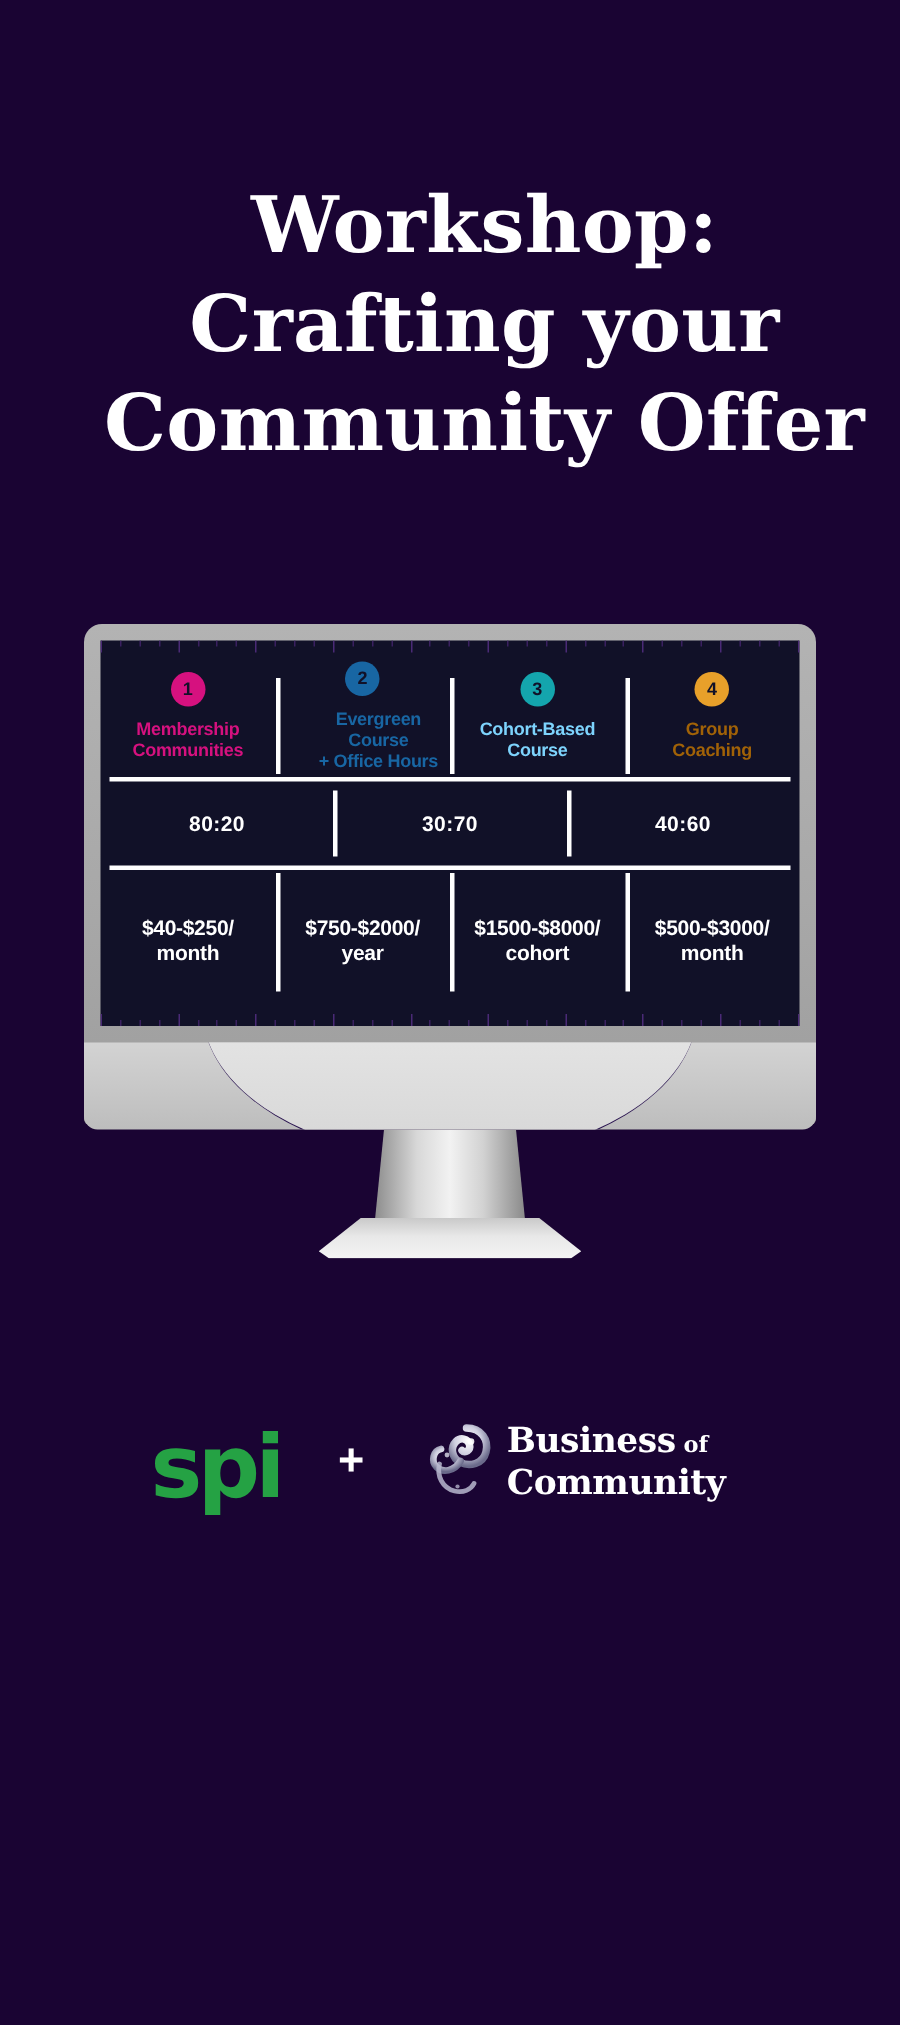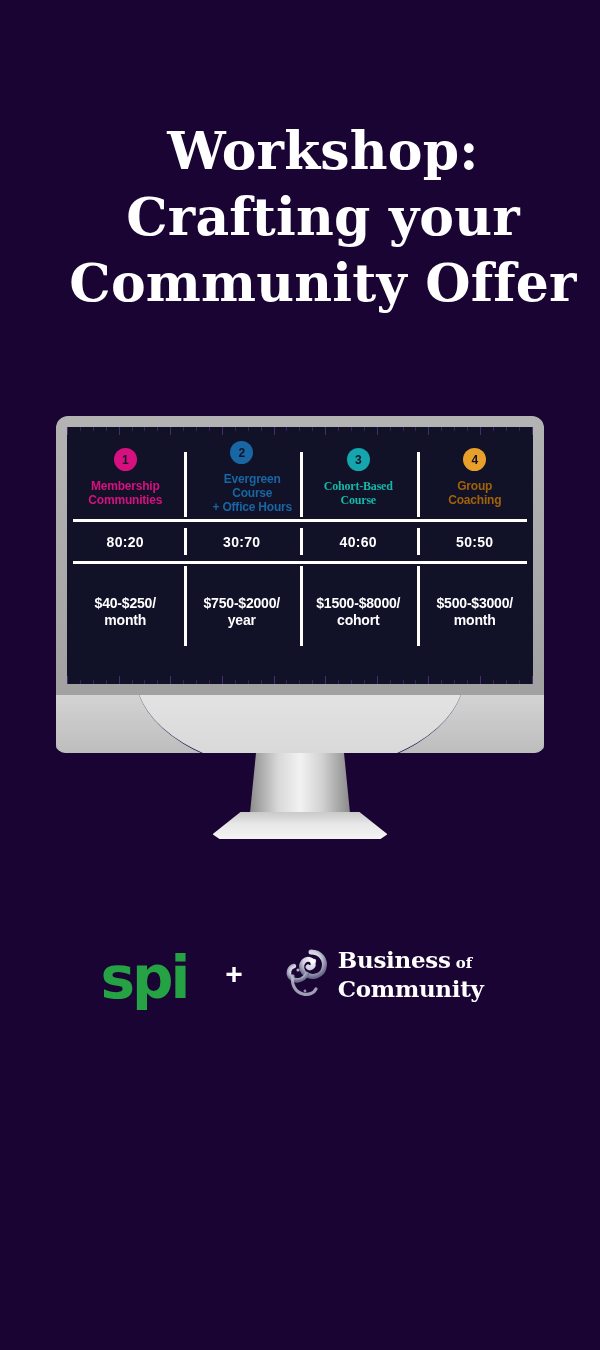--- a/index.html
+++ b/index.html
@@ -64,21 +64,21 @@
   
   .table{
     position:absolute;
     left:0; top:9px;
     width:466px; height:239px;
     display:flex;
     flex-direction:column;
   }
   .row{ display:flex; width:100%; position:relative; }
   .row-head{ height:83px; }
-  .row-ratio{ height:39px; }
+  .row-ratio{ height:56px; }
   .row-price{ height:96px; }
 
   .cell{
     flex:1 1 0;
     display:flex;
     flex-direction:column;
     align-items:center;
     justify-content:center;
     text-align:center;
     position:relative;
@@ -312,21 +312,21 @@
           </div>
           <div class="cell">
             <div class="badge" style="background: rgb(24, 102, 163);">2</div>
             <div class="head-label" style="color: rgb(24, 102, 163); margin-left: 21px;">
               <div>Evergreen Course</div>
               <div>+ Office Hours</div>
             </div>
           </div>
           <div class="cell">
             <div class="badge" style="background: rgb(20, 165, 173);">3</div>
-            <div class="head-label" style="color: #14b8a6; font-family: Liberation Serif, serif;">
+            <div class="head-label" style="color: #7dd3fc;">
               <div>Cohort-Based</div>
               <div>Course</div>
             </div>
           </div>
           <div class="cell">
             <div class="badge" style="background: rgb(232, 160, 42);">4</div>
             <div class="head-label" style="color: #a16207;">
               <div>Group</div>
               <div>Coaching</div>
             </div>
@@ -337,23 +337,20 @@
 
         <div class="row row-ratio">
           <div class="cell">
             <div class="ratio">80:20</div>
           </div>
           <div class="cell">
             <div class="ratio">30:70</div>
           </div>
           <div class="cell">
             <div class="ratio">40:60</div>
-          </div>
-          <div class="cell">
-            <div class="ratio">50:50</div>
           </div>
         </div>
 
         <div class="hsep"></div>
 
         <div class="row row-price">
           <div class="cell">
             <div class="price">$40-$250/</div>
             <div class="price">month</div>
           </div>

